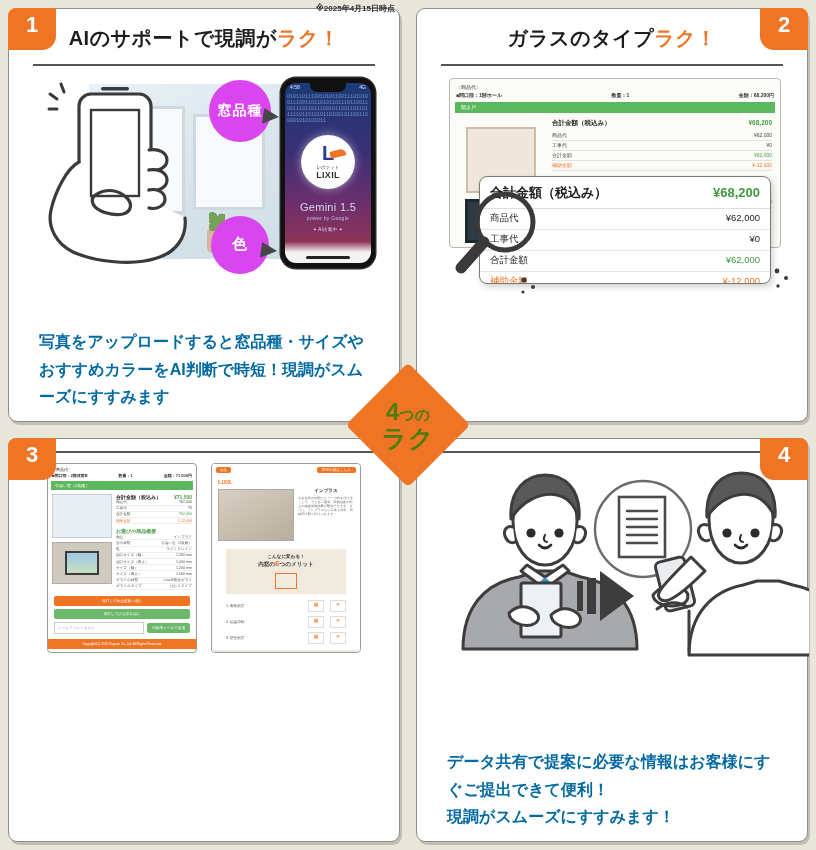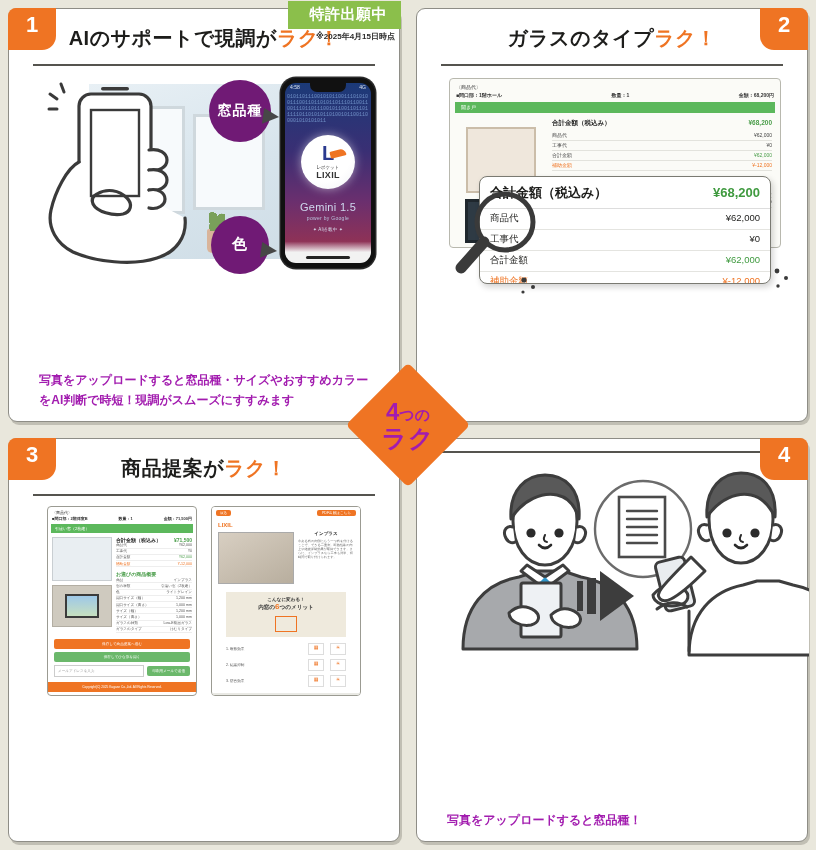--- a/index.html
+++ b/index.html
@@ -63,21 +63,21 @@
   }
   .p-head .raku { color: #ef7423; }
   .p-rule {
     height: 1.5px; background: #55544f;
     margin: 12px 24px 0 24px;
   }
   
   .p-cap {
     position: absolute; left: 0; right: 0; bottom: 10px;
     padding: 0 24px 0 30px;
-    font-size: 12px; line-height: 1.72; color: #a21caf;
+    font-size: 16px; line-height: 1.72; color: #0369a1;
     font-weight: 600;
   }
   
   .art1 { position: relative; height: 205px; margin-top: 10px; }
   .room {
     position: absolute; left: 80px; top: 8px; width: 205px; height: 175px;
     background: linear-gradient(160deg,#e8f0f5 0%,#d7e4ec 55%,#cfdde6 100%);
   }
   .room .win {
     position: absolute; background: #f7fafc;
@@ -91,21 +91,21 @@
   }
   .plant:before {
     content:""; position:absolute; left:2px; top:-20px; width:16px; height:22px;
     background: radial-gradient(circle at 50% 80%, #79a05a 40%, transparent 41%),
                 radial-gradient(circle at 20% 40%, #79a05a 30%, transparent 31%),
                 radial-gradient(circle at 80% 45%, #79a05a 30%, transparent 31%);
   }
   .hand-svg { position: absolute; left: 28px; top: 0px; }
   .bubbles { position: absolute; left: 186px; top: 4px; width: 96px; height: 196px; }
   .bub {
-    position: absolute; background: #701a75; color: #fff;
+    position: absolute; background: #d946ef; color: #fff;
     border-radius: 50%;
     display: flex; align-items: center; justify-content: center;
     font-weight: bold; letter-spacing: 1px;
   }
   .bub:after {
     content:""; position:absolute; right:-8px; top:48%;
     border-left: 16px solid #474747;
     border-top: 7px solid transparent;
     border-bottom: 9px solid transparent;
     transform: rotate(8deg);
@@ -260,37 +260,36 @@
   
   .diamond {
     position: absolute; left: 50%; top: 425px;
     transform: translate(-50%,-50%) rotate(45deg);
     width: 88px; height: 88px; background: #ef7423;
     z-index: 20; border-radius: 5px;
   }
   .diamond-txt {
     position: absolute; left: 50%; top: 425px;
     transform: translate(-50%,-50%);
-    z-index: 21; color: #a21caf; text-align: center; line-height: 1;
+    z-index: 21; color: #4d7c0f; text-align: center; line-height: 1;
     pointer-events: none;
   }
   .diamond-txt .l1 { font-size: 15px; font-weight: bold; }
   .diamond-txt .l1 b { font-size: 24px; }
   .diamond-txt .l2 { font-size: 25px; font-weight: bold; margin-top: 2px; letter-spacing: 1px; }
 </style>
 </head>
 <body>
 
 <div class="grid">
 
   <div class="panel">
     <div class="numtab tl">1</div>
 
     <div class="patent-wrap">
-      <div class="patent-badge">特許出願中</div>
       <span class="patent-date">※2025年4月15日時点</span>
     </div>
 
     <div class="p-head">
       <span>AIのサポートで現調が</span><span class="raku">ラク！</span>
     </div>
     <div class="p-rule"></div>
 
     <div class="art1">
       <div class="room">
@@ -446,23 +445,20 @@
           <span class="v">¥-12,000</span>
         </div>
       </div>
     </div>
 
   </div>
 
   <div class="panel">
     <div class="numtab tl">3</div>
 
-    <div class="p-head">
-      <span>商品提案が</span><span class="raku">ラク！</span>
-    </div>
     <div class="p-rule"></div>
 
     <div class="art3">
 
       <div class="doc docA">
         <div class="top">
           <div>〈商品代〉</div>
           <div class="r">
             <span>■間口部：2階洋室B</span>
             <span>数量：1</span>
@@ -659,21 +655,22 @@
           <line x1="272" y1="148" x2="272" y2="188"></line>
         </g>
         <circle cx="310" cy="70" r="4.6" fill="#2b2b2b"></circle>
         <circle cx="338" cy="70" r="4.6" fill="#2b2b2b"></circle>
         <path d="M318 82 q6 6 12 0" fill="none" stroke="#2b2b2b" stroke-width="2.6" stroke-linecap="round"></path>
         <path d="M324 72 q-3 6 2 7" fill="none" stroke="#2b2b2b" stroke-width="2" stroke-linecap="round"></path>
       </svg>
     </div>
 
     <div class="p-cap">
-      <div>写真をアップロードすると窓品種！</div>
+      <div>データ共有で提案に必要な情報はお客様にすぐご提出できて便利！</div>
+      <div>現調がスムーズにすすみます！</div>
     </div>
   </div>
 
   <div class="diamond"></div>
   <div class="diamond-txt">
     <div class="l1"><b>4</b><span>つの</span></div>
     <div class="l2">ラク</div>
   </div>
 
 </div>

